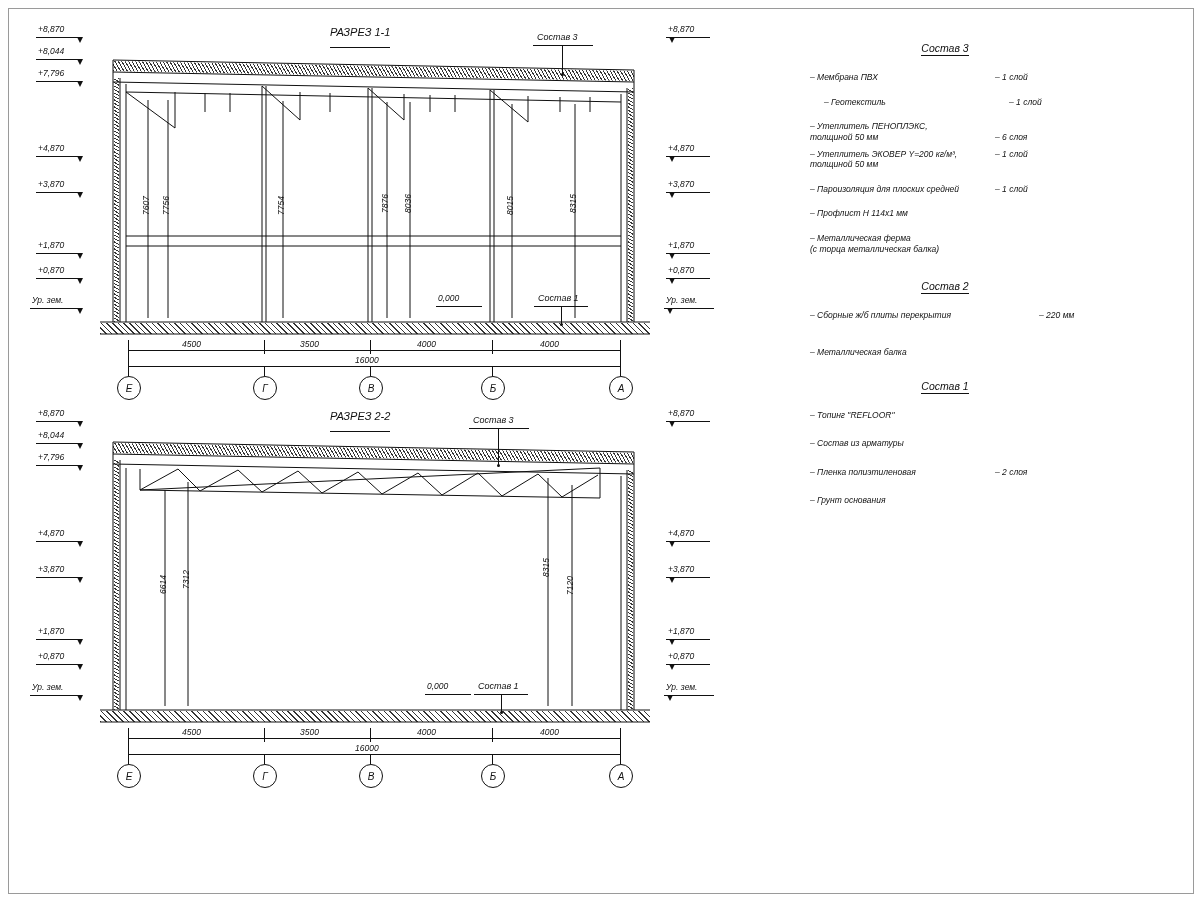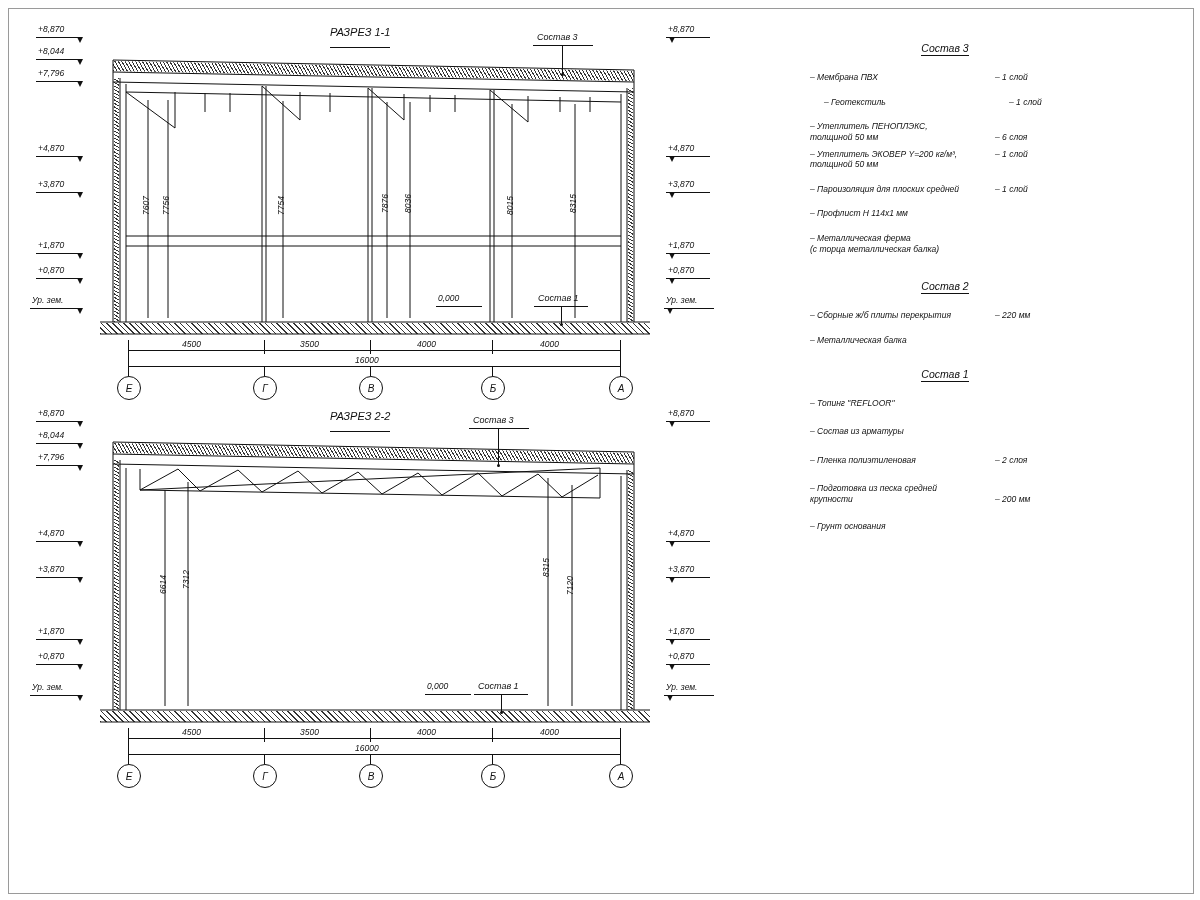--- a/index.html
+++ b/index.html
@@ -422,21 +422,21 @@
           <div class="spec-right"></div>
         </div>
       </div>
     </div>
 
     <div style="margin-top:26px;">
       <div class="spec-title" style="width:270px;">
         <span>Состав 2</span>
       </div>
       <div style="margin-top:18px;">
-        <div class="spec-row" style="margin-bottom:14px;">
+        <div class="spec-row" style="margin-bottom:26px;gap:44px;">
           <div class="spec-left">– Сборные ж/б плиты перекрытия</div>
           <div class="spec-right">– 220 мм</div>
         </div>
         <div class="spec-row">
           <div class="spec-left">– Металлическая балка</div>
           <div class="spec-right"></div>
         </div>
       </div>
     </div>
 
@@ -450,25 +450,20 @@
           <div class="spec-right"></div>
         </div>
         <div class="spec-row" style="margin-bottom:18px;">
           <div class="spec-left">– Состав из арматуры</div>
           <div class="spec-right"></div>
         </div>
         <div class="spec-row" style="margin-bottom:18px;">
           <div class="spec-left">– Пленка полиэтиленовая</div>
           <div class="spec-right">– 2 слоя</div>
         </div>
-        <div class="spec-row" style="margin-bottom:16px;align-items:flex-end;">
-          <div class="spec-left" style="white-space:pre-line;">– Подготовка из песка средней
-крупности</div>
-          <div class="spec-right">– 200 мм</div>
-        </div>
         <div class="spec-row">
           <div class="spec-left">– Грунт основания</div>
           <div class="spec-right"></div>
         </div>
       </div>
     </div>
   </div>
 </div>
 
 </body></html>

